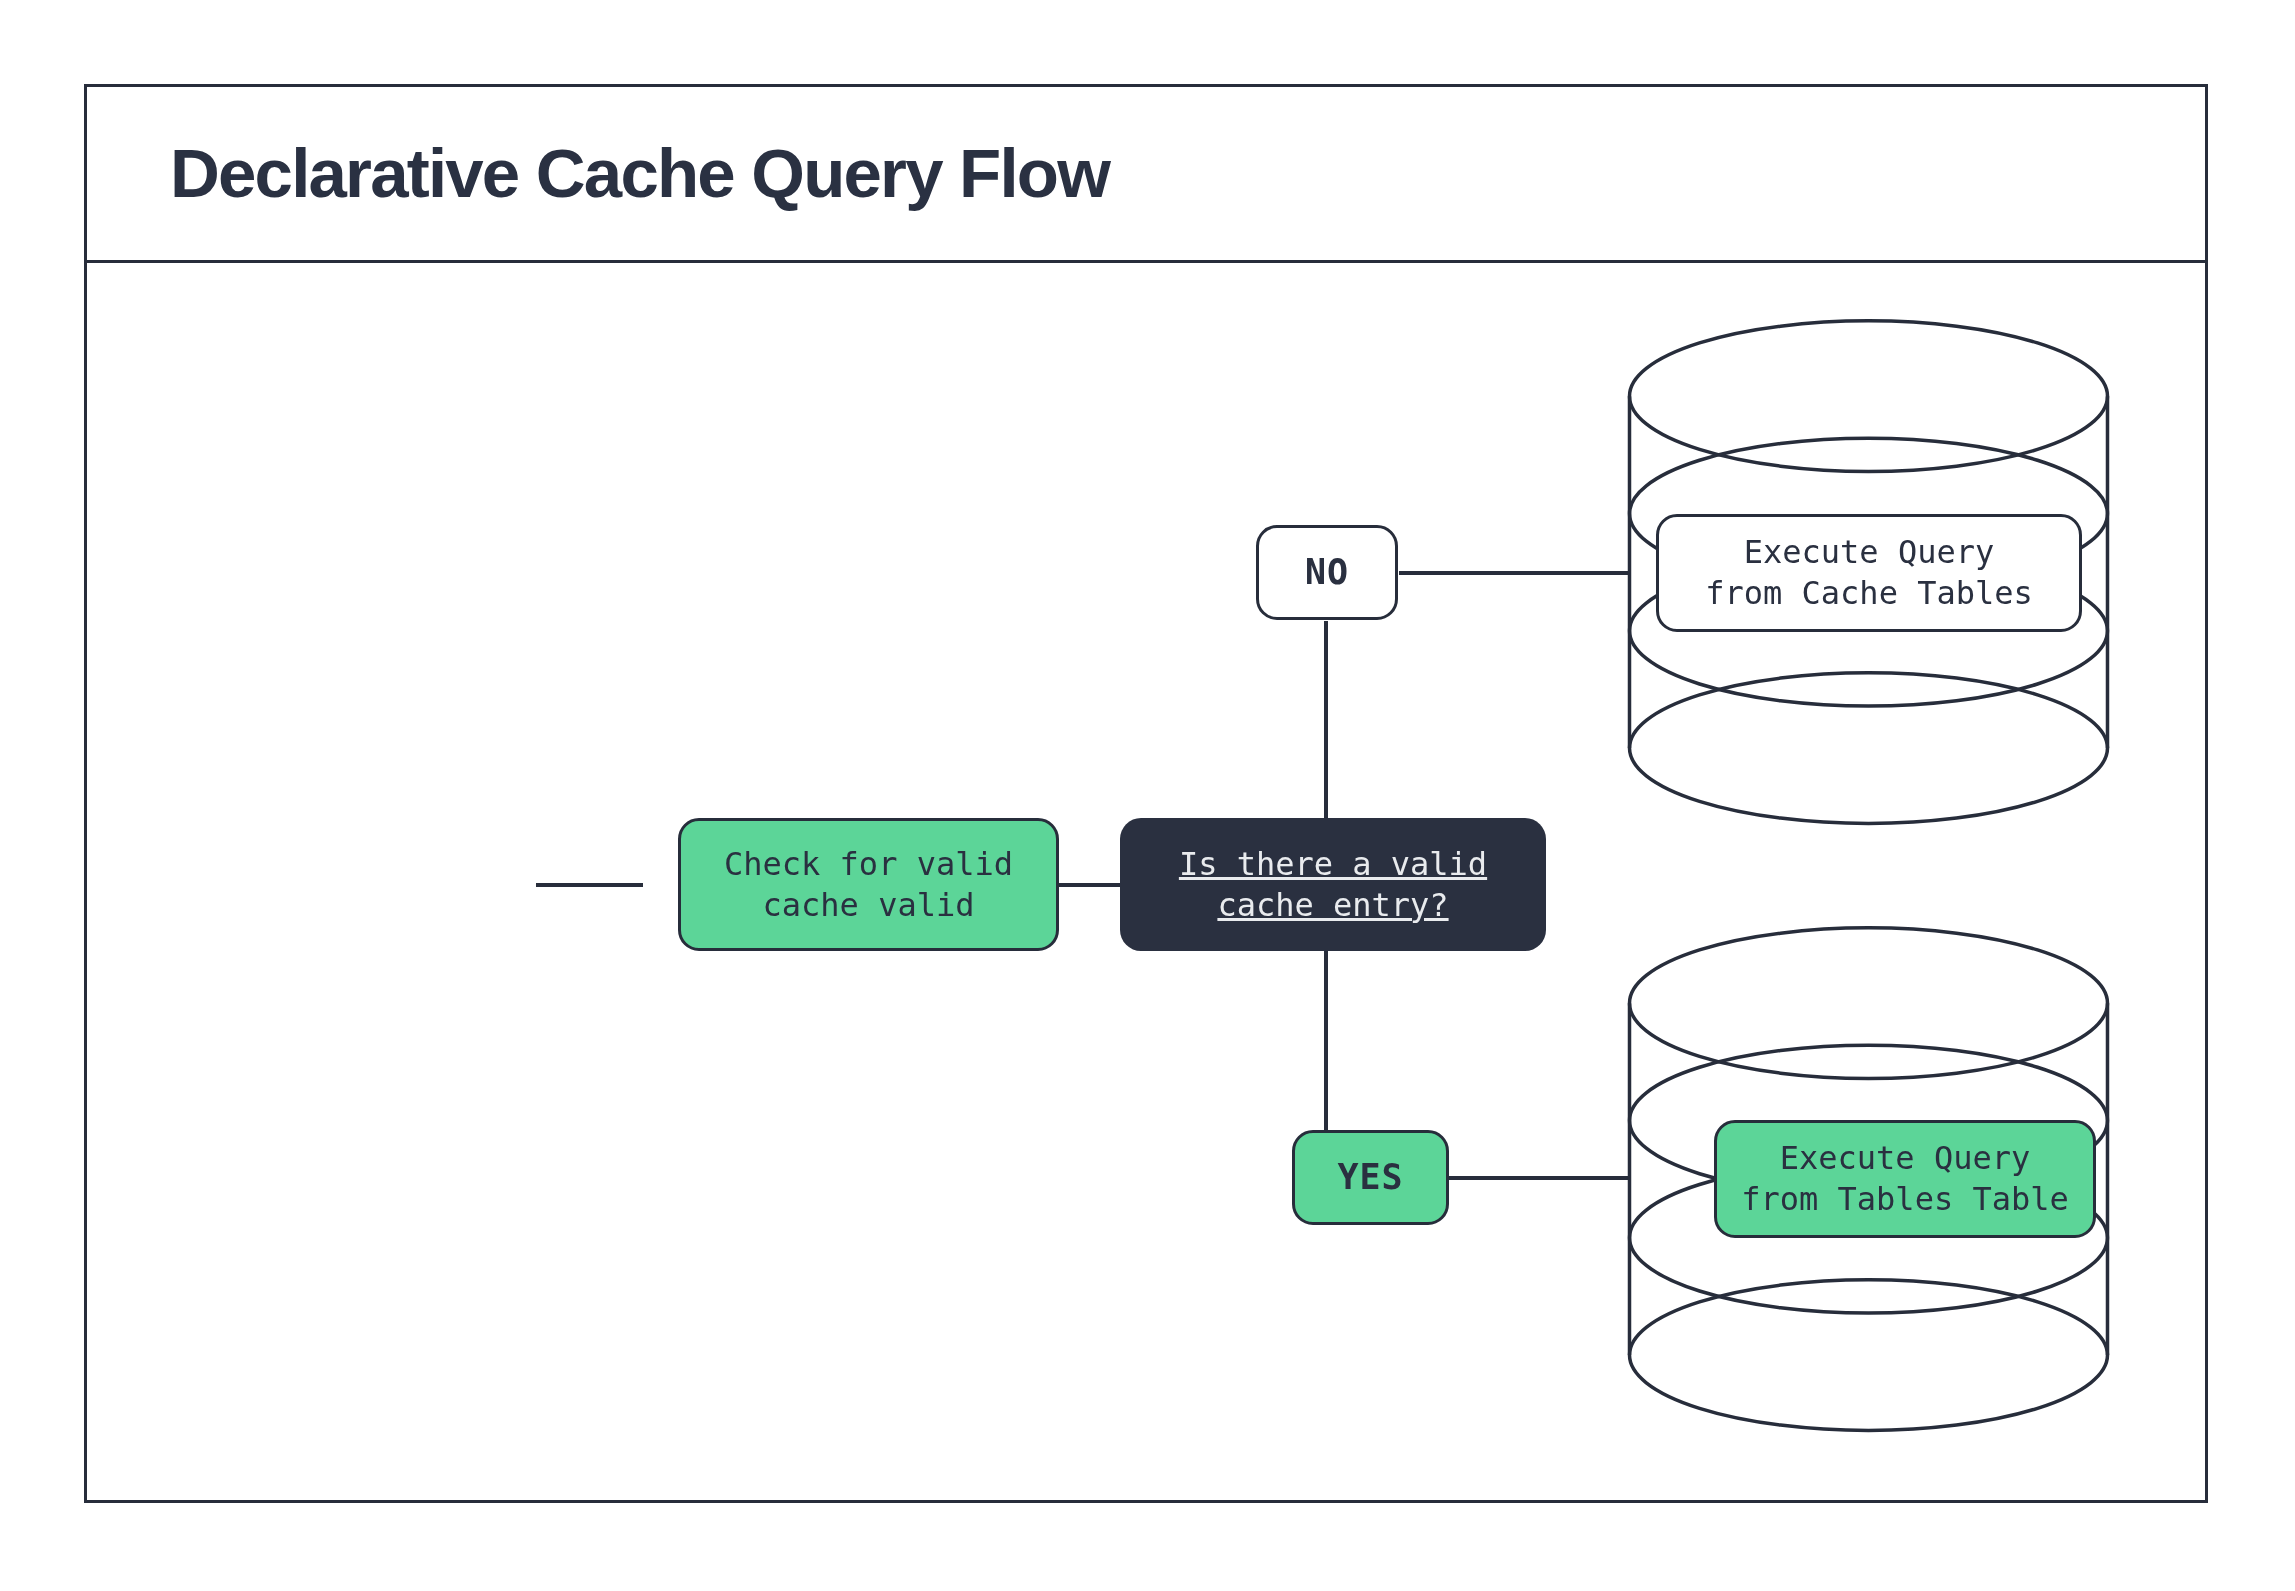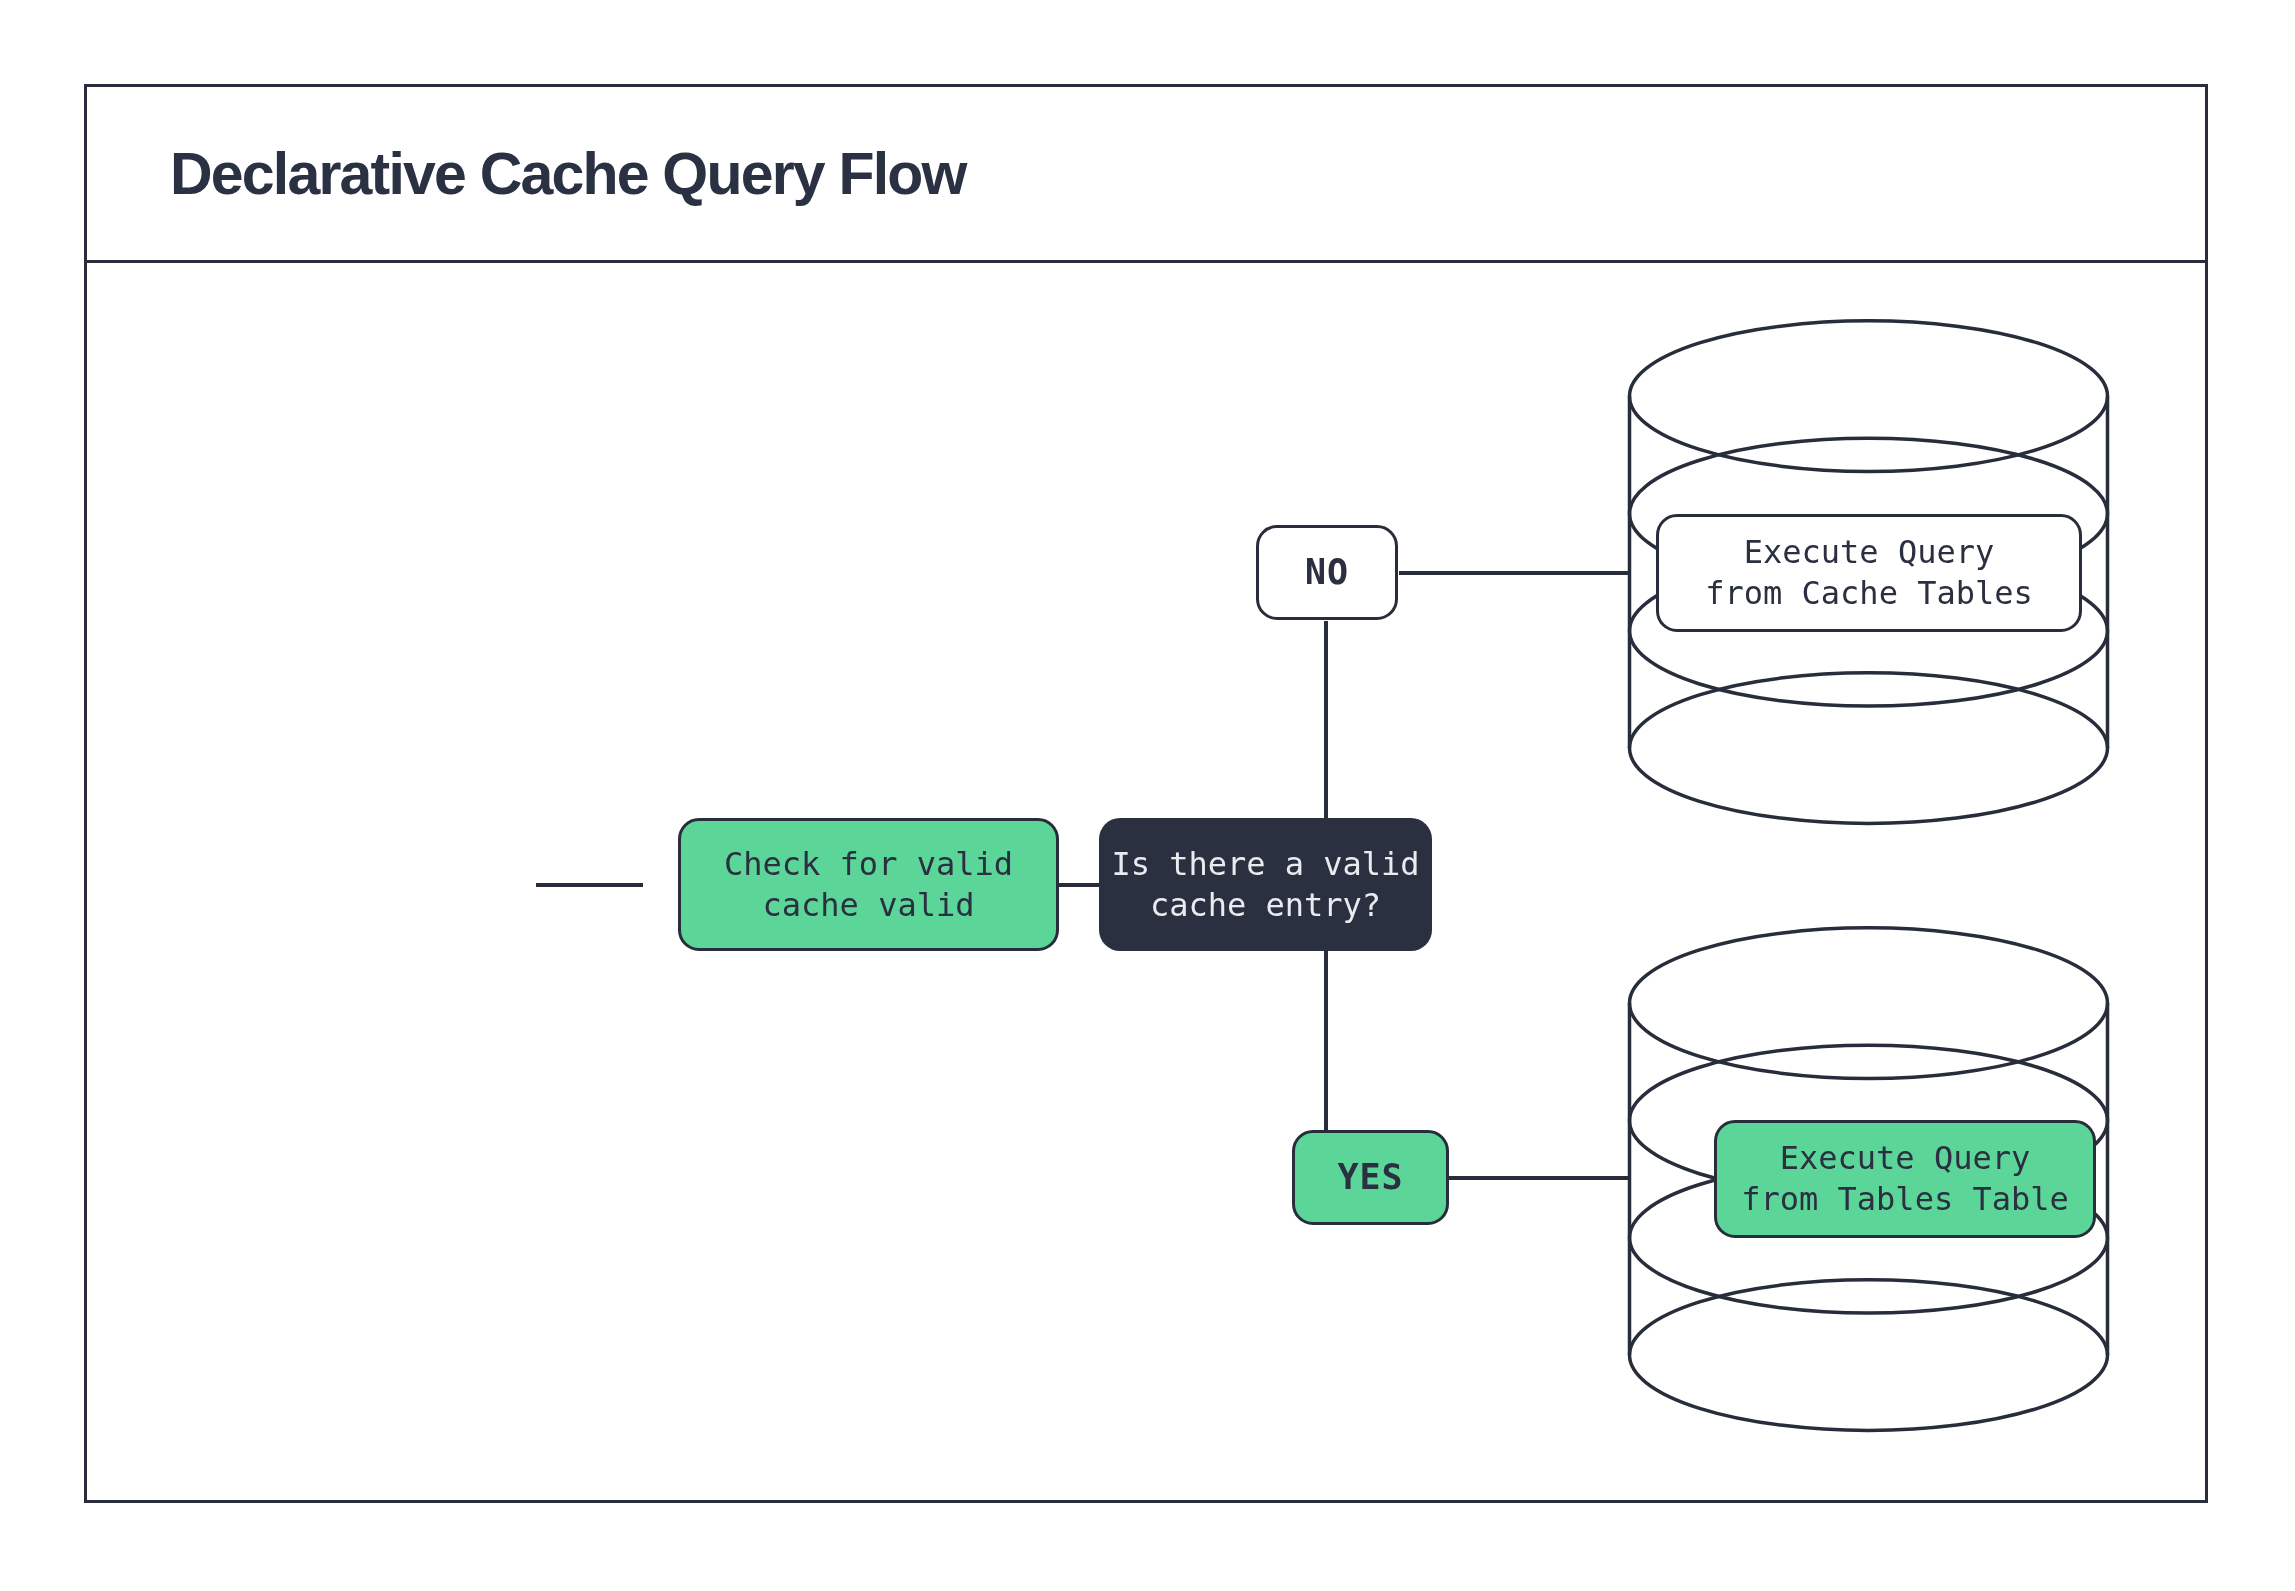--- a/index.html
+++ b/index.html
@@ -26,21 +26,21 @@
   }
   .header{
     position:absolute;left:0;top:0;width:100%;height:176px;
     border-bottom:3.5px solid var(--ink);
     box-sizing:border-box;
     display:flex;align-items:center;
   }
   .title{
     font-family:"Liberation Sans","DejaVu Sans",sans-serif;
     font-weight:700;
-    font-size:59px;
+    font-size:69px;
     letter-spacing:-1.8px;
     color:#2a3142;
     margin-left:83px;
     white-space:nowrap;
   }
   .node{
     position:absolute;
     box-sizing:border-box;
     display:flex;flex-direction:column;
     align-items:center;justify-content:center;
@@ -98,21 +98,21 @@
         <ellipse cx="277" cy="492" rx="273" ry="86"></ellipse>
       </svg>
     </div>
 
 
     <div class="node greenfill" style="left:555px;top:731px;width:381px;height:133px;">
       <span>Check for valid</span>
       <span>cache valid</span>
     </div>
 
-    <div class="node dark" style="left:1012px;top:731px;width:333px;height:133px;">
+    <div class="node dark" style="left:1033px;top:731px;width:426px;height:133px;text-decoration:underline;">
       <span>Is there a valid</span>
       <span>cache entry?</span>
     </div>
 
     <div class="node whitefill badge" style="left:1169px;top:438px;width:142px;height:95px;">
       <span>NO</span>
     </div>
 
     <div class="node greenfill badge" style="left:1169px;top:1043px;width:157px;height:95px;">
       <span>YES</span>

